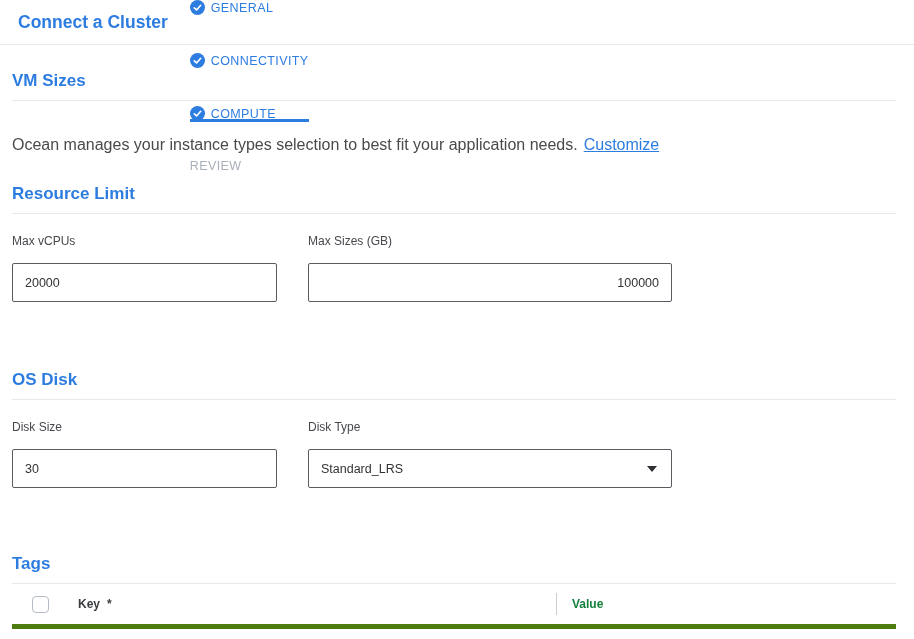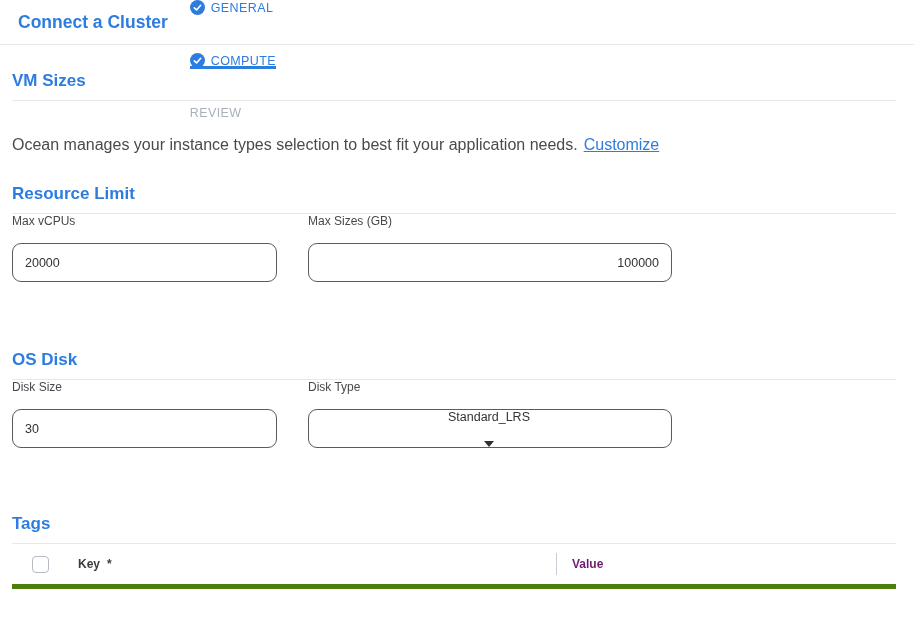--- a/index.html
+++ b/index.html
@@ -50,34 +50,34 @@
     border-bottom: 1px solid var(--divider);
   }
   .sec-vm   { margin-top: 26px; }
   .sec-rl   { margin-top: 32px; }
   .sec-od   { margin-top: 68px; }
   .sec-tags { margin-top: 66px; }
 
   .vm-desc { margin-top: 36px; font-size: 16px; line-height: 15px; color: var(--text); }
   .vm-desc a { color: var(--accent); text-decoration: underline; margin-left: 6px; cursor: pointer; }
 
-  .fields-row { display: flex; gap: 31px; }
+  .fields-row { display: flex; gap: 31px; margin-top: 20px; }
   .field-label { display: block; font-size: 12px; color: #46484d; line-height: 15px; }
   .text-input, .select-box {
     margin-top: 14px; height: 39px;
-    border: 1px solid var(--input-border); border-radius: 9px;
+    border: 1px solid var(--input-border); border-radius: 2px;
     background: #fff; font-size: 12.5px; color: #333333;
     font-family: "Liberation Sans", "DejaVu Sans", sans-serif;
   }
   .text-input { padding: 0 12px; display: block; }
   .w-narrow { width: 265px; }
   .w-wide   { width: 364px; text-align: right; }
   .select-box {
     display: flex; align-items: center; justify-content: space-between;
-    padding: 0 14px 0 12px; cursor: pointer; flex-direction: column;
+    padding: 0 14px 0 12px; cursor: pointer;
   }
   .caret-down {
     width: 0; height: 0;
     border-left: 5px solid transparent; border-right: 5px solid transparent;
     border-top: 6px solid #2f3033;
   }
 
   
   .table-header {
     position: relative; height: 45px;
@@ -91,37 +91,46 @@
   }
   .col-key {
     margin-left: 29px; font-size: 12px; font-weight: 700; color: #3a3c40;
   }
   .required-mark { margin-left: 7px; font-size: 12px; font-weight: 700; color: #3a3c40; }
   .col-sep {
     position: absolute; left: 544px; top: 50%; transform: translateY(-50%);
     width: 1px; height: 22px; background: #c9cdd3;
   }
   .col-value {
-    position: absolute; left: 560px; font-size: 12px; font-weight: 700; color: #701a75;
+    position: absolute; left: 560px; font-size: 12px; font-weight: 700; color: #15803d;
   }
 </style>
 </head>
 <body>
 
 <header class="wizard-header">
   <div class="wizard-title">Connect a Cluster</div>
   <nav class="wizard-tabs">
       <div class="tab completed">
         <span class="check">
           <svg width="15" height="15" viewBox="0 0 16 16">
             <circle cx="8" cy="8" r="8" fill="currentColor"></circle>
             <path d="M4.6 8.4 L7 10.6 L11.4 5.6" stroke="#ffffff" stroke-width="1.7" fill="none" stroke-linecap="round" stroke-linejoin="round"></path>
           </svg>
         </span>
         <span class="tab-label">GENERAL</span>
+      </div>
+      <div class="tab completed">
+        <span class="check">
+          <svg width="15" height="15" viewBox="0 0 16 16">
+            <circle cx="8" cy="8" r="8" fill="currentColor"></circle>
+            <path d="M4.6 8.4 L7 10.6 L11.4 5.6" stroke="#ffffff" stroke-width="1.7" fill="none" stroke-linecap="round" stroke-linejoin="round"></path>
+          </svg>
+        </span>
+        <span class="tab-label">CONNECTIVITY</span>
       </div>
       <div class="tab active completed">
         <span class="check">
           <svg width="15" height="15" viewBox="0 0 16 16">
             <circle cx="8" cy="8" r="8" fill="currentColor"></circle>
             <path d="M4.6 8.4 L7 10.6 L11.4 5.6" stroke="#ffffff" stroke-width="1.7" fill="none" stroke-linecap="round" stroke-linejoin="round"></path>
           </svg>
         </span>
         <span class="tab-label">COMPUTE</span>
       </div>

